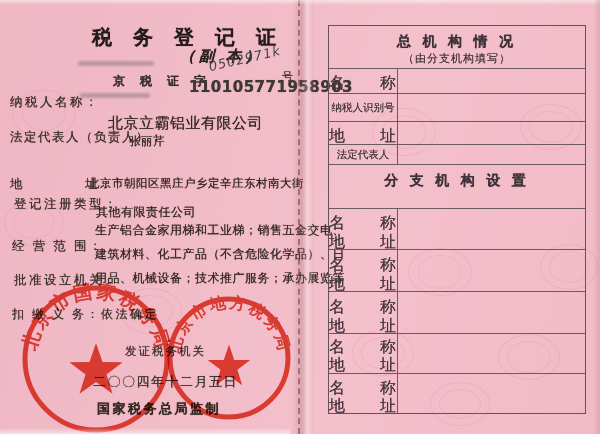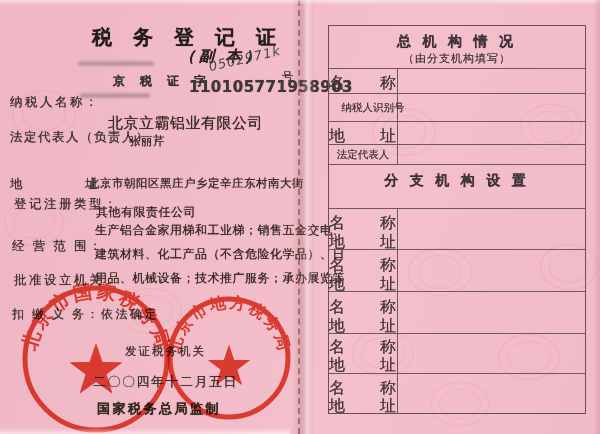--- a/index.html
+++ b/index.html
@@ -133,21 +133,21 @@
     <div class="hline" style="top:307px;"></div>
     <div class="hline" style="top:347px;"></div>
 
     <div class="vline" style="top:42px;height:96px;"></div>
     <div class="vline" style="top:182px;height:205px;"></div>
 
     <div class="thead" style="top:7px;">总 机 构 情 况</div>
     <div class="tsub" style="top:25px;">（由分支机构填写）</div>
 
     <div class="cell" style="top:47px;">名　　称</div>
-    <div class="cell small" style="top:75px;margin-left:10px;">纳税人识别号</div>
+    <div class="cell small" style="top:75px;">纳税人识别号</div>
     <div class="cell" style="top:100px;">地　　址</div>
     <div class="cell small" style="top:122px;">法定代表人</div>
 
     <div class="thead" style="top:146px;">分 支 机 构 设 置</div>
 
     <div class="cell" style="top:187px;">名　　称</div>
     <div class="cell" style="top:206px;">地　　址</div>
 
     <div class="cell" style="top:229px;">名　　称</div>
     <div class="cell" style="top:248px;">地　　址</div>

